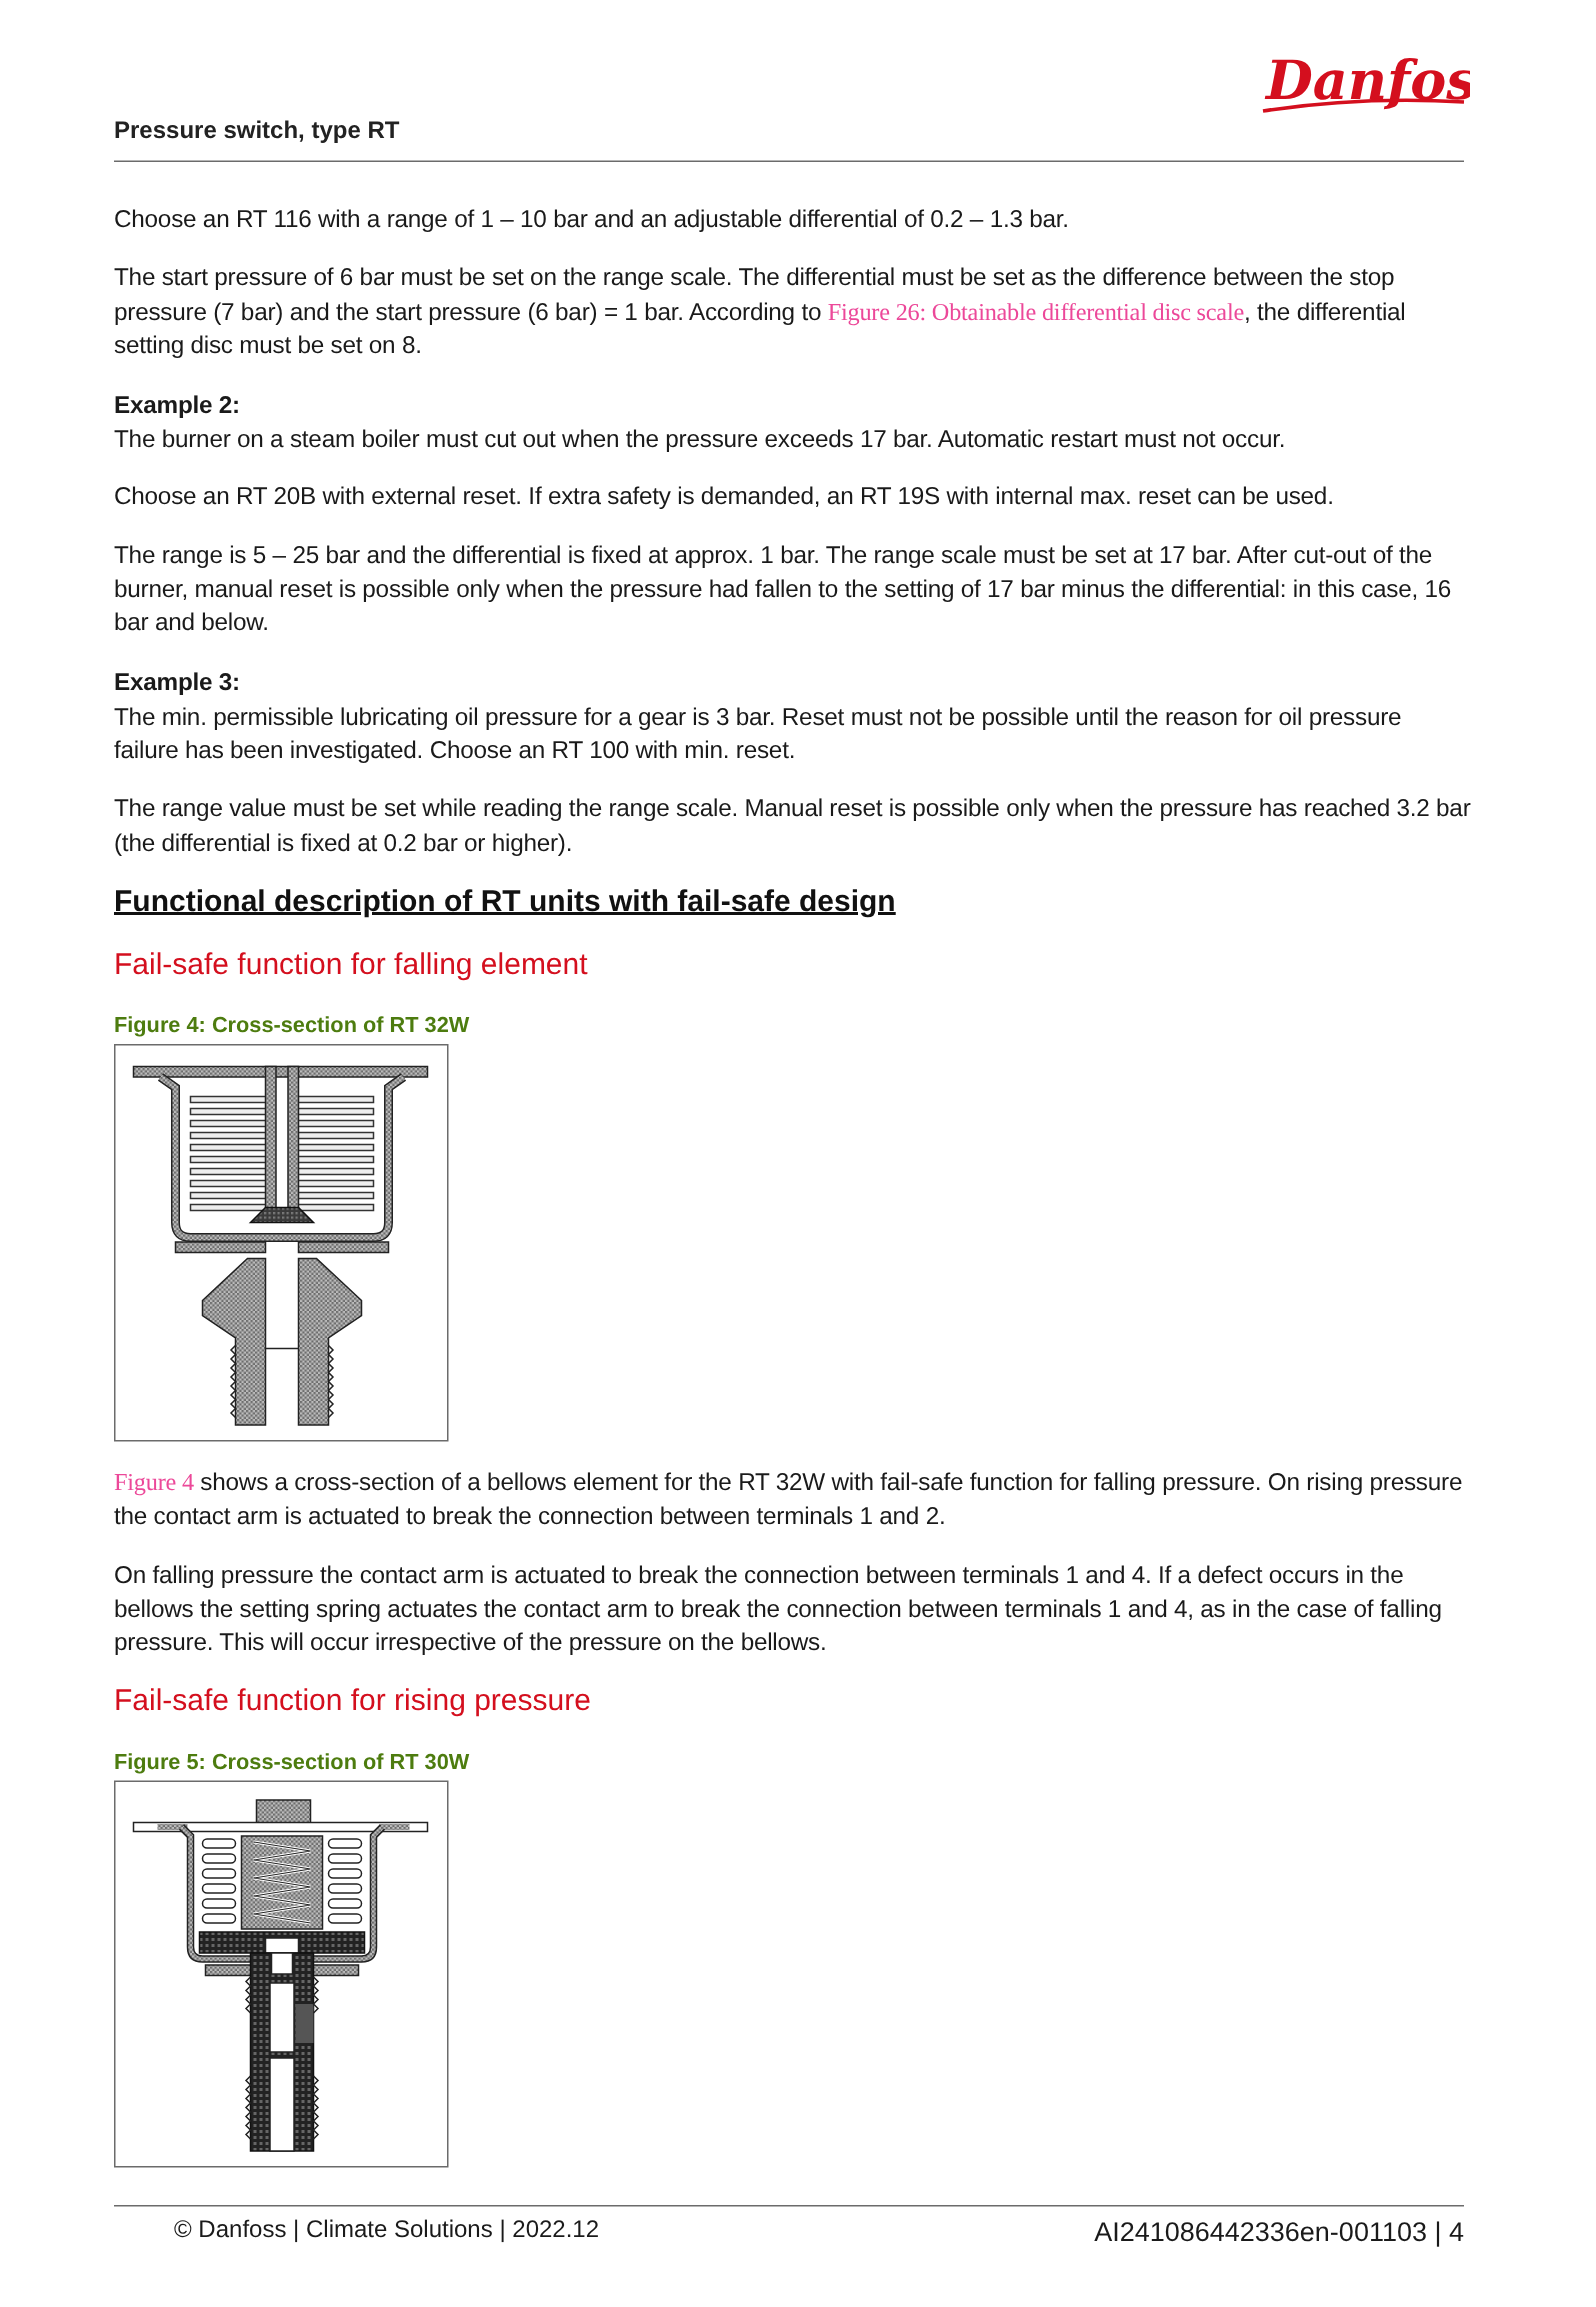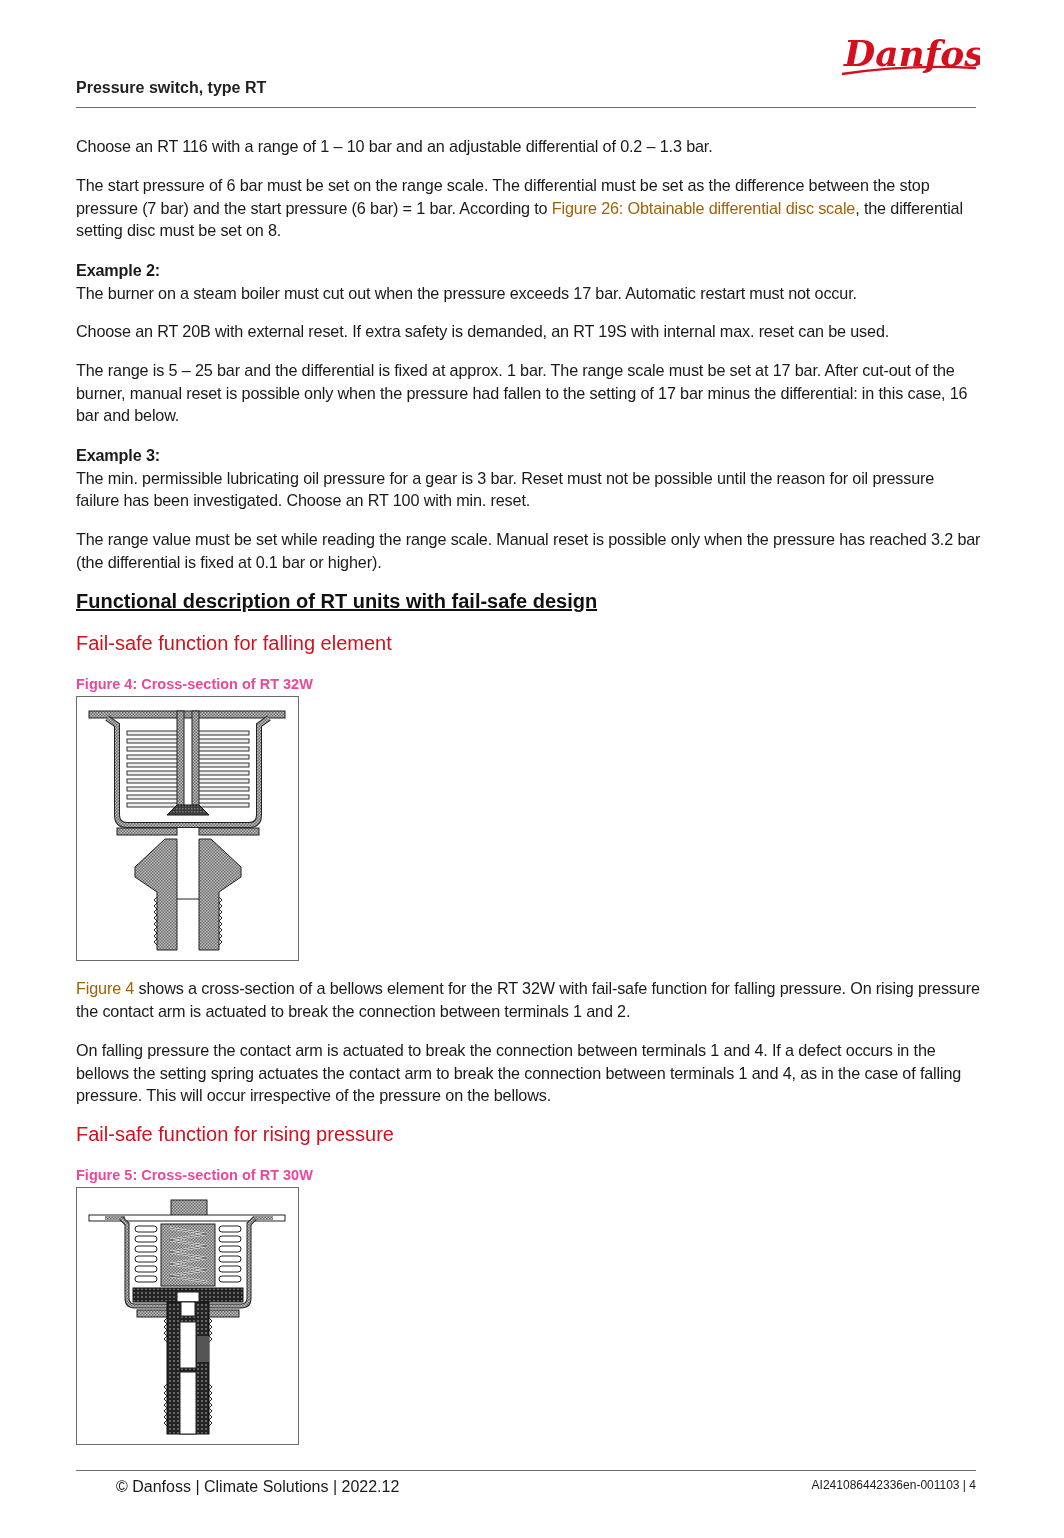--- a/index.html
+++ b/index.html
@@ -11,38 +11,38 @@
   .header-title {
     position: absolute; left: 76px; top: 79px;
     font-size: 16px; font-weight: bold; color: #222;
   }
   .header-rule { position: absolute; left: 76px; top: 107px; width: 900px; height: 1px; background: #6b6b6b; }
   .p {
     position: absolute; left: 76px; width: 905px;
     font-size: 16.2px; line-height: 22.6px; color: #1a1a1a; letter-spacing: -0.15px;
   }
   .p b { font-weight: bold; }
-  .link { color: #a16207; }
+  .link { color: #ec4899; font-family: Liberation Serif, serif; }
   .section-heading {
     position: absolute; left: 76px; top: 590px;
     font-size: 20px; font-weight: bold; text-decoration: underline; color: #111;
   }
   .sub-heading {
     position: absolute; left: 76px; font-size: 20px; color: #d40f1e;
   }
   .fig-caption {
-    position: absolute; left: 76px; font-size: 14.5px; font-weight: bold; color: #ec4899;
+    position: absolute; left: 76px; font-size: 14.5px; font-weight: bold; color: #4d7c0f;
   }
   .figure-box {
     position: absolute; left: 76px; width: 221px; border: 1px solid #6b6b6b; background: #fff;
   }
   .figure-box svg { display: block; width: 100%; height: 100%; }
   .footer-rule { position: absolute; left: 76px; top: 1470px; width: 900px; height: 1px; background: #6b6b6b; }
   .footer-left { position: absolute; left: 76px; top: 1478px; font-size: 16px; color: #1a1a1a; margin-left: 40px; }
-  .footer-right { position: absolute; right: 88px; top: 1478px; font-size: 12px; color: #1a1a1a; }
+  .footer-right { position: absolute; right: 88px; top: 1478px; font-size: 18px; color: #1a1a1a; }
 </style>
 </head>
 <body>
 
 <div class="logo">
   <svg viewBox="0 0 142 58" width="142" height="58">
     <text x="6" y="42" font-family="DejaVu Serif, serif" font-style="italic" font-weight="bold" font-size="36" fill="#d40f1e">Danfoss</text>
     <path d="M4 50 Q70 40 138 44" stroke="#d40f1e" stroke-width="2.4" fill="none"></path>
   </svg>
 </div>
@@ -60,21 +60,21 @@
   <b>Example 2:</b><br>
   <span>The burner on a steam boiler must cut out when the pressure exceeds 17 bar. Automatic restart must not occur.</span>
 </div>
 <div class="p" style="top:320px">Choose an RT 20B with external reset. If extra safety is demanded, an RT 19S with internal max. reset can be used.</div>
 <div class="p" style="top:359px">The range is 5 – 25 bar and the differential is fixed at approx. 1 bar. The range scale must be set at 17 bar. After cut-out of the burner, manual reset is possible only when the pressure had fallen to the setting of 17 bar minus the differential: in this case, 16 bar and below.</div>
 
 <div class="p" style="top:444px">
   <b>Example 3:</b><br>
   <span>The min. permissible lubricating oil pressure for a gear is 3 bar. Reset must not be possible until the reason for oil pressure failure has been investigated. Choose an RT 100 with min. reset.</span>
 </div>
-<div class="p" style="top:528px">The range value must be set while reading the range scale. Manual reset is possible only when the pressure has reached 3.2 bar (the differential is fixed at 0.1 bar or higher).</div>
+<div class="p" style="top:528px">The range value must be set while reading the range scale. Manual reset is possible only when the pressure has reached 3.2 bar (the differential is fixed at 0.2 bar or higher).</div>
 
 <div class="section-heading">Functional description of RT units with fail-safe design</div>
 
 <div class="sub-heading" style="top:632px">Fail-safe function for falling element</div>
 <div class="fig-caption" style="top:676px">Figure 4: Cross-section of RT 32W</div>
 
 <div class="figure-box" style="top:696px; height:263px">
   <svg viewBox="0 0 221 263" preserveAspectRatio="none">
     <defs>
       <pattern id="hatch" width="3" height="3" patternUnits="userSpaceOnUse">

